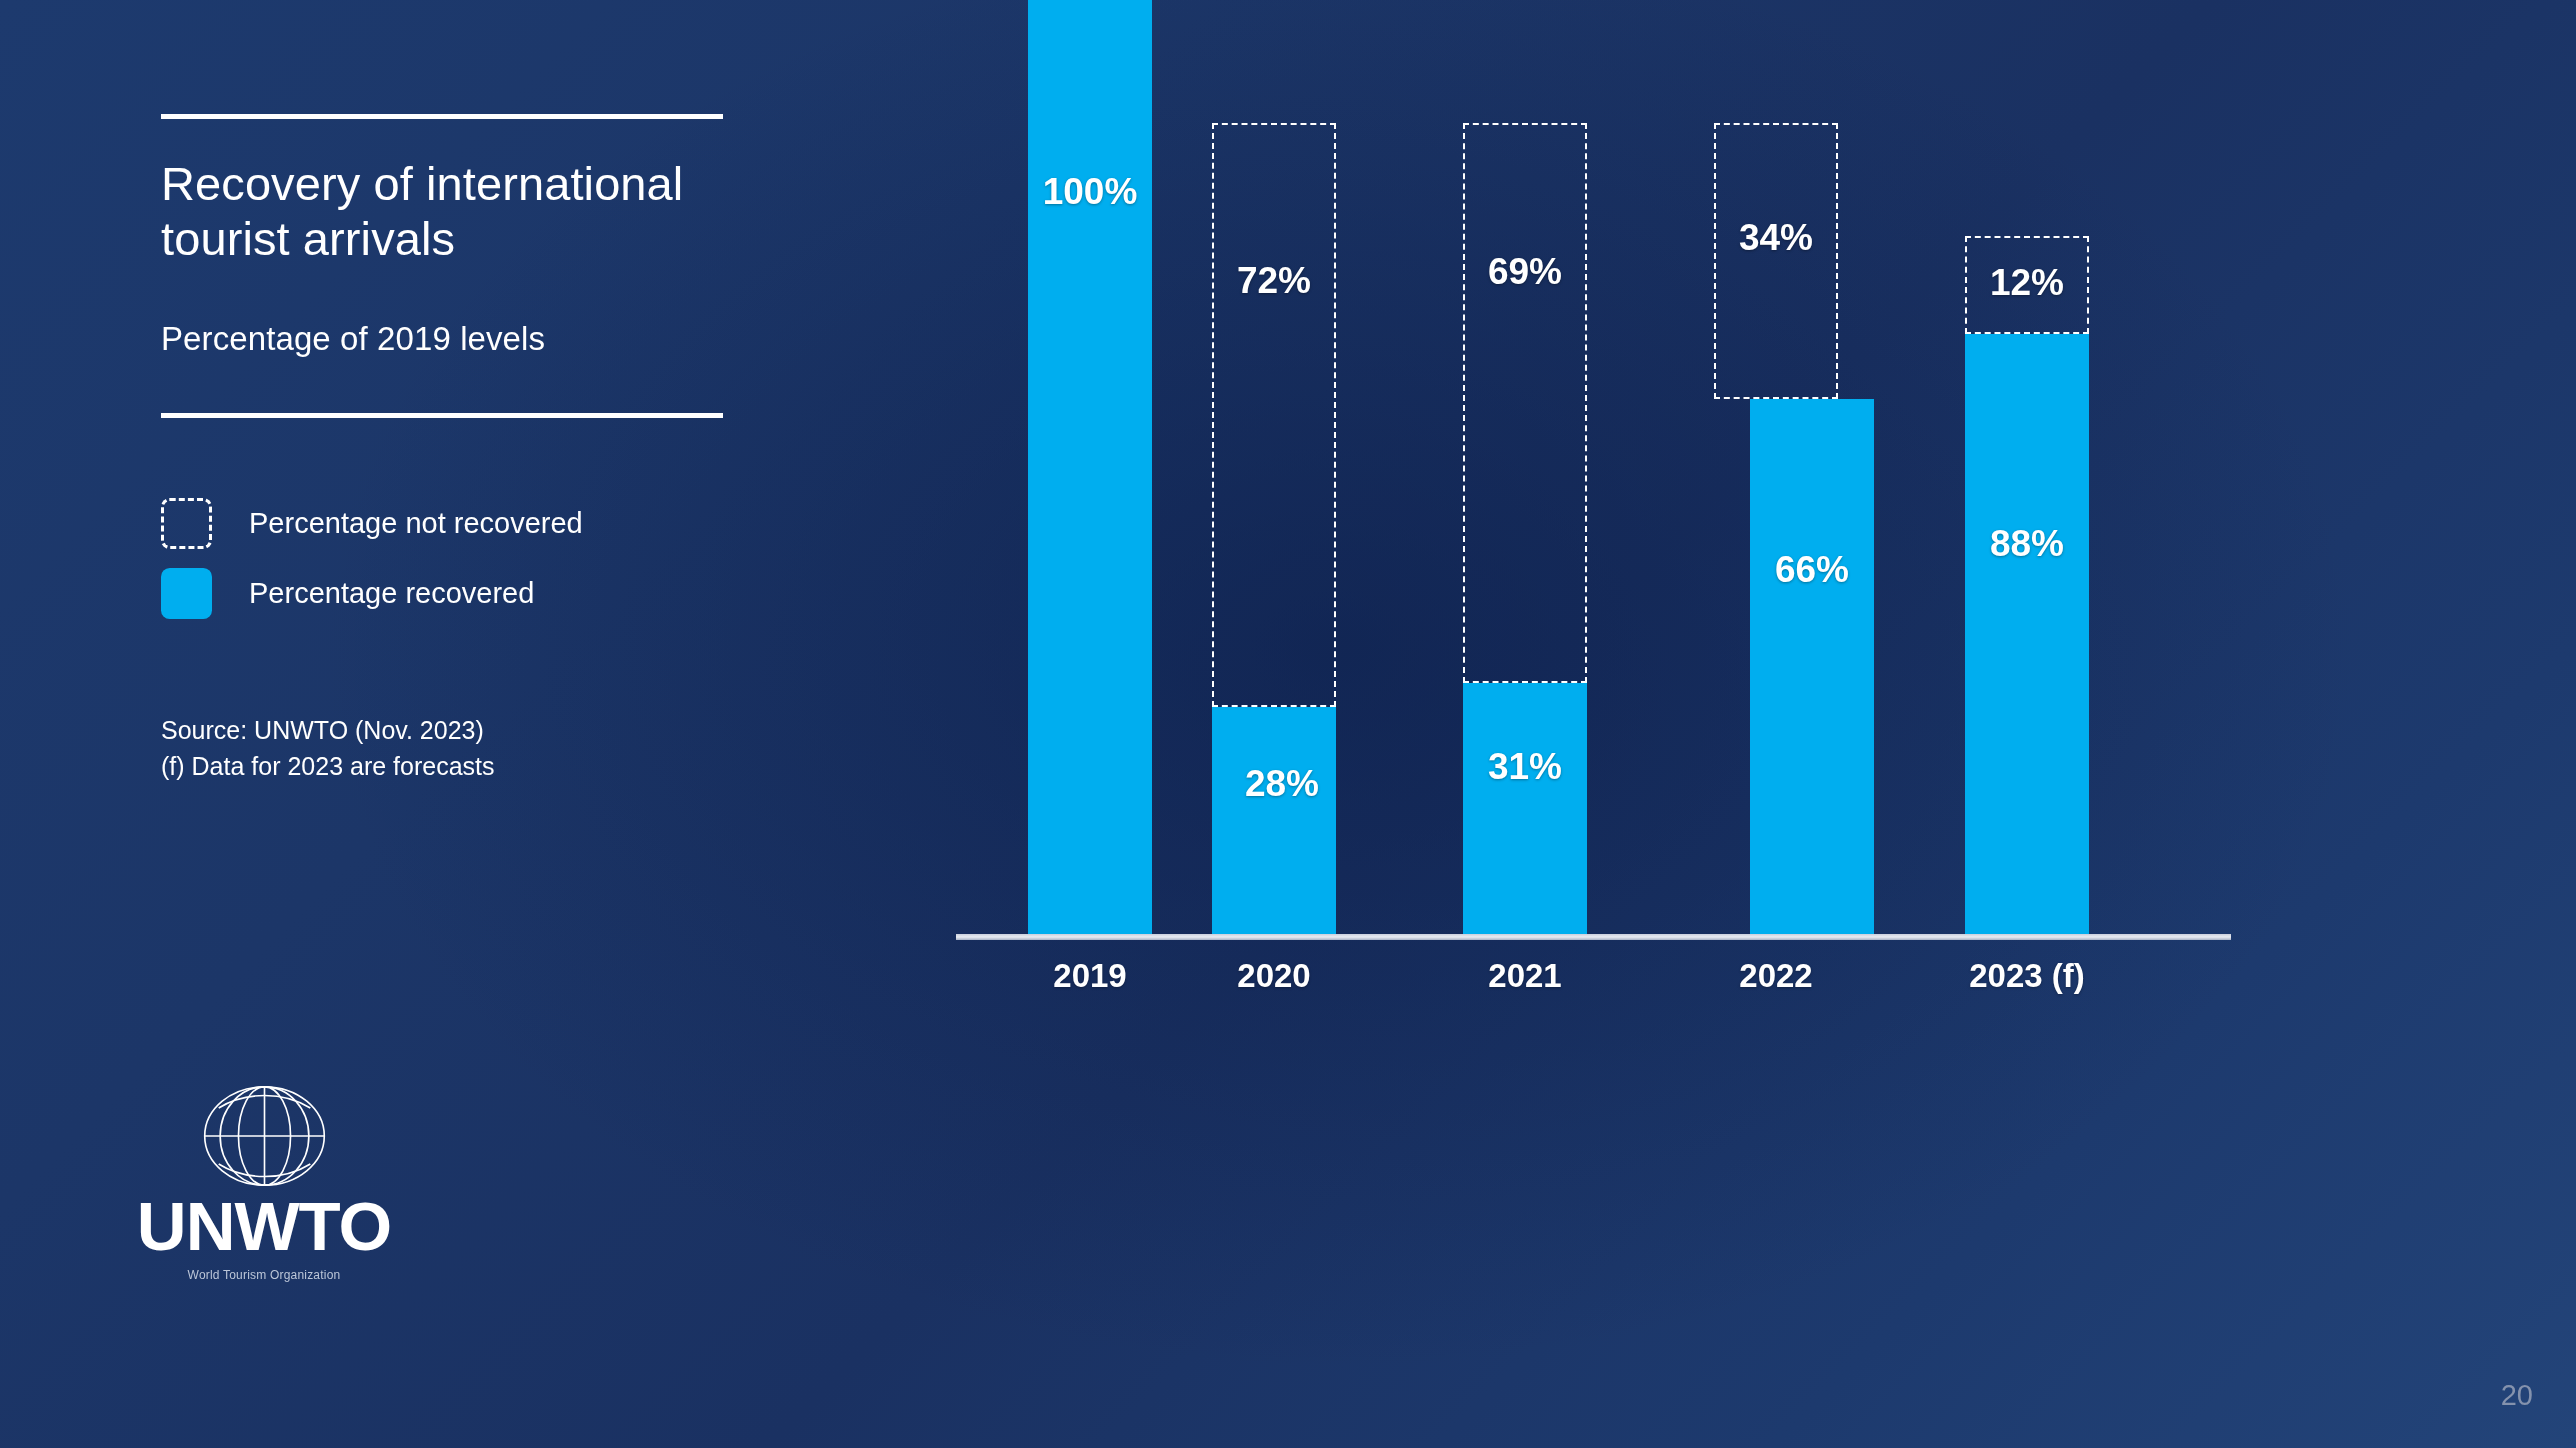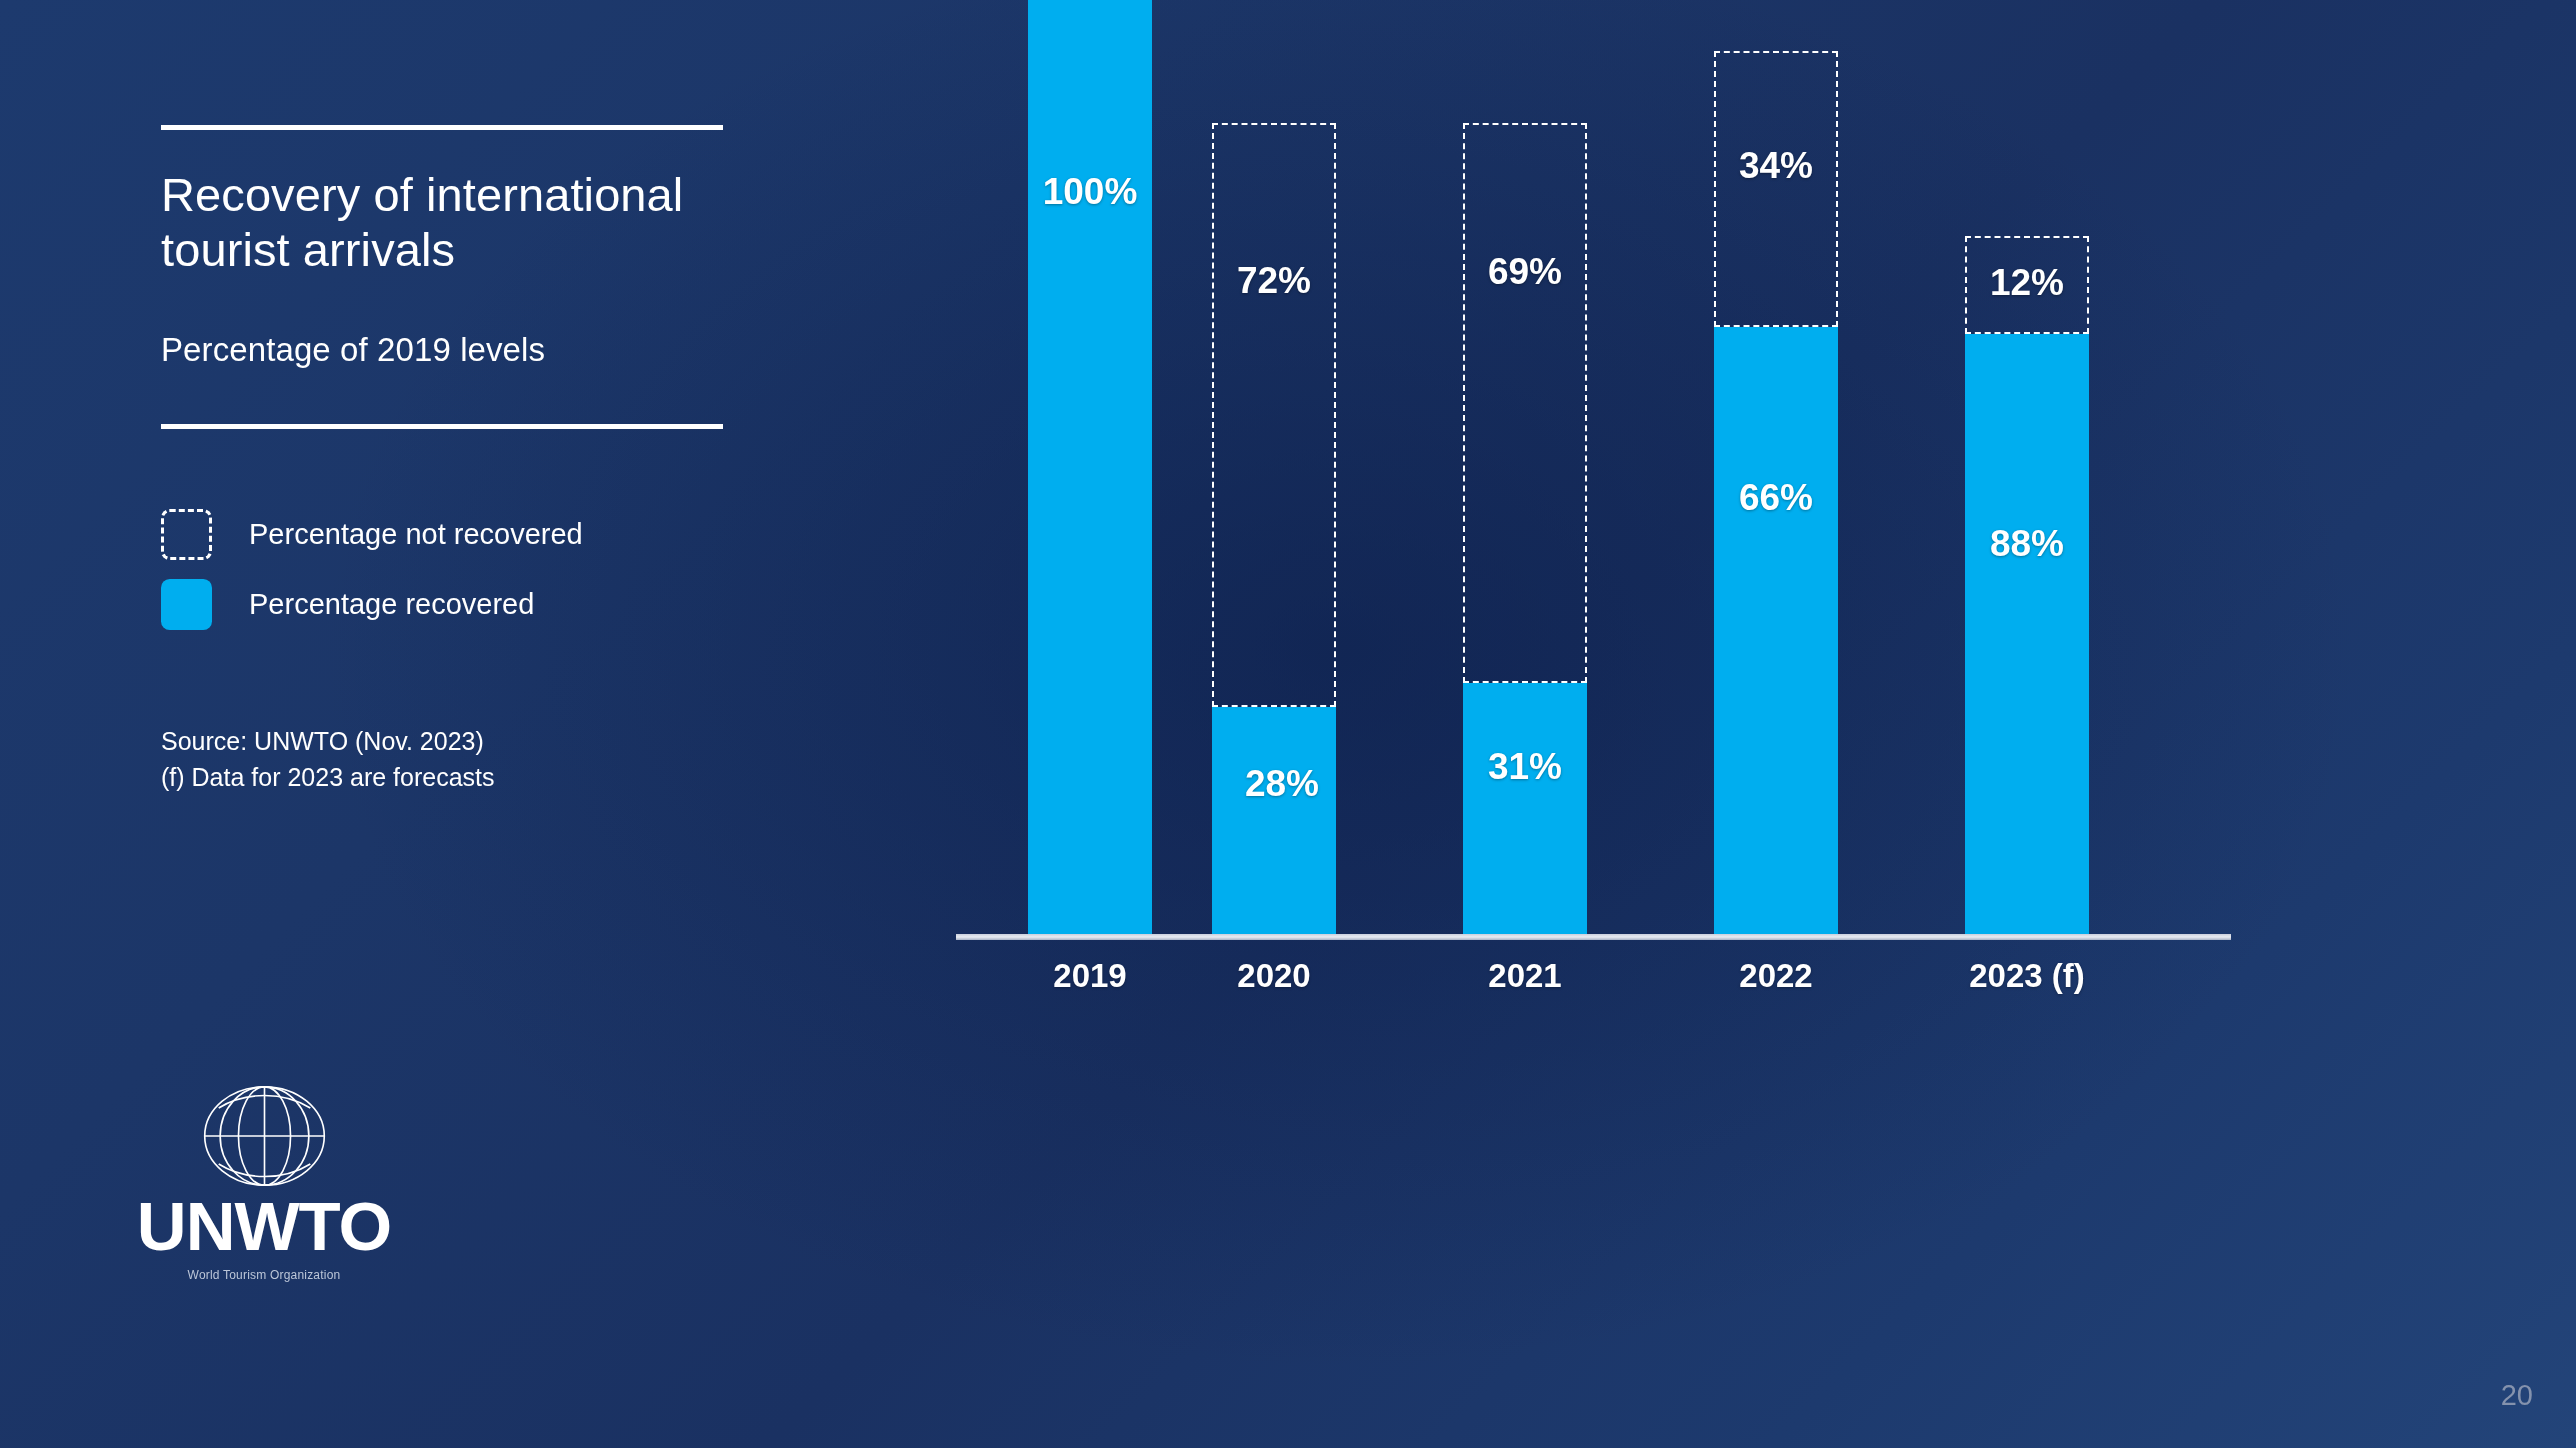--- a/index.html
+++ b/index.html
@@ -16,21 +16,21 @@
     width:2576px; height:1449px;
     background:
       radial-gradient(ellipse 1642px 1159px at 52% 45%, rgba(10,28,72,0.55) 0%, rgba(10,28,72,0.0) 62%),
       linear-gradient(135deg, #1d3a6e 0%, #1c3668 30%, #1a3162 55%, #1d3a6e 80%, #234479 100%);
     overflow:hidden;
   }
 
   
   #left-panel {
     position:absolute;
-    left:161px; top:91px;
+    left:161px; top:80px;
     width:599px;
   }
 
   .rule {
     width:562px; height:4.8px;
     background:#ffffff;
   }
   #rule-top { margin-top:34px; }
   #rule-bottom { margin-top:0; }
 
@@ -259,21 +259,21 @@
         </div>
         <div class="seg seg-recovered" style="height:251px;">
           <span class="seg-label" style="top:63px;">31%</span>
         </div>
       </div>
 
       <div class="bar-group" style="left:758px;">
         <div class="seg seg-notrecovered" style="height:276px;">
           <span class="seg-label" style="top:92px;">34%</span>
         </div>
-        <div class="seg seg-recovered" style="height:607px;">
+        <div class="seg seg-recovered" style="height:535px;margin-left:36px;">
           <span class="seg-label" style="top:150px;">66%</span>
         </div>
       </div>
 
       <div class="bar-group" style="left:1009px;">
         <div class="seg seg-notrecovered" style="height:98px;">
           <span class="seg-label" style="top:24px;">12%</span>
         </div>
         <div class="seg seg-recovered" style="height:600px;">
           <span class="seg-label" style="top:189px;">88%</span>

